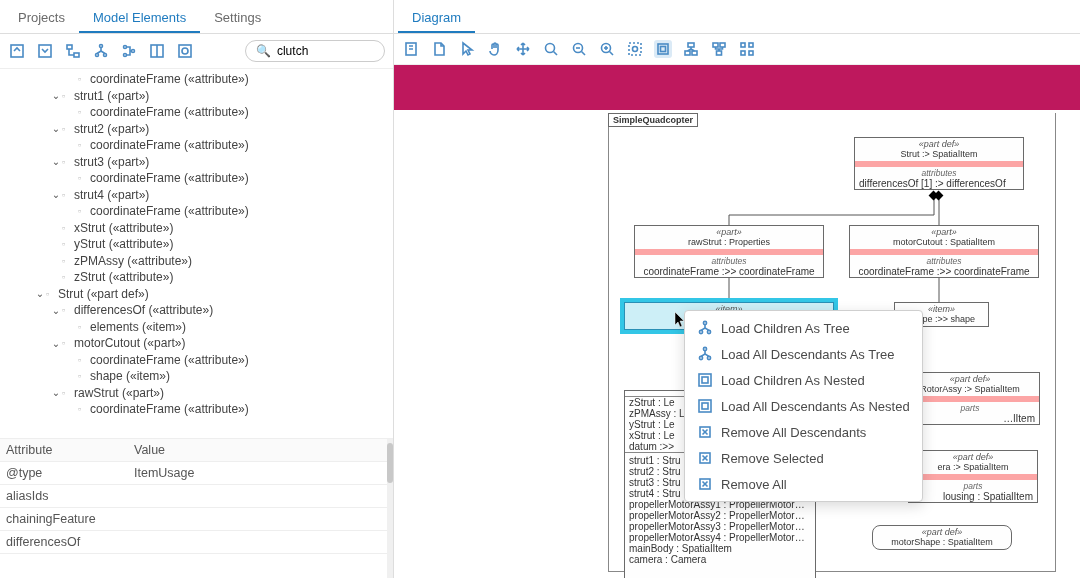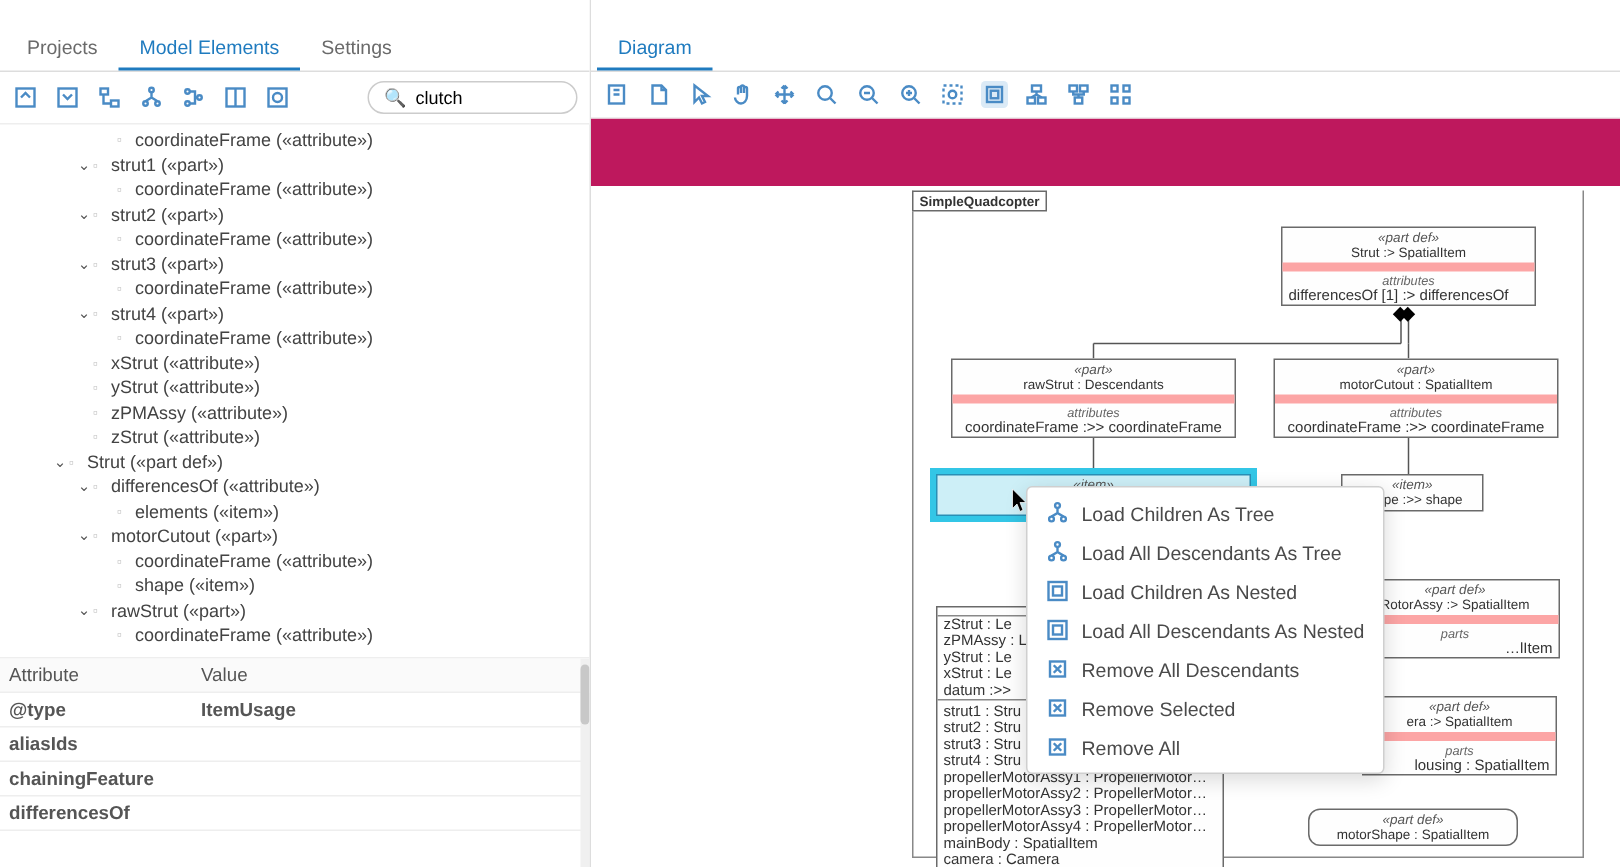--- a/index.html
+++ b/index.html
@@ -29,21 +29,21 @@
     background: #be185d;
     min-width: 0;
   }
 
   
   .tabs {
     display: flex;
     border-bottom: 1px solid #ddd;
     background: #fff;
     padding-left: 4px;
-    height: 48px;
+    height: 34px;
     align-items: flex-end;
   }
   .tab {
     padding: 7px 14px 6px 14px;
     cursor: pointer;
     color: #6a6a6a;
     border-bottom: 2px solid transparent;
     font-size: 13px;
   }
   .tab.active {
@@ -128,21 +128,20 @@
   .props-table {
     width: 100%;
     border-collapse: collapse;
     font-size: 12.5px;
   }
   .props-table th, .props-table td {
     text-align: left;
     padding: 4px 6px;
     border-bottom: 1px solid #eee;
     color: #555;
-    font-weight: bold;
   }
   .props-table th {
     color: #555;
     font-weight: 400;
     background: #fafafa;
   }
   .props-body { height: 140px; overflow-y: auto; border-top: 1px solid #eee;}
   .props-scroll { position: relative; }
   .props-scroll .fake-scrollbar {
     position: absolute; right: 0; top: 0; bottom: 0; width: 6px;
@@ -587,21 +586,21 @@
 
       <div class="dbox" style="left:460px; top:27px; width:170px;">
         <div class="tag">«part def»</div>
         <div class="title">Strut :&gt; SpatialItem</div>
         <div class="section-label">attributes</div>
         <div class="line">differencesOf [1] :&gt; differencesOf</div>
       </div>
 
       <div class="dbox" style="left:240px; top:115px; width:190px;">
         <div class="tag">«part»</div>
-        <div class="title">rawStrut : Descendants</div>
+        <div class="title">rawStrut : Properties</div>
         <div class="section-label">attributes</div>
         <div class="line" style="text-align:center">coordinateFrame :&gt;&gt; coordinateFrame</div>
       </div>
 
       <div class="dbox" style="left:455px; top:115px; width:190px;">
         <div class="tag">«part»</div>
         <div class="title">motorCutout : SpatialItem</div>
         <div class="section-label">attributes</div>
         <div class="line" style="text-align:center">coordinateFrame :&gt;&gt; coordinateFrame</div>
       </div>

